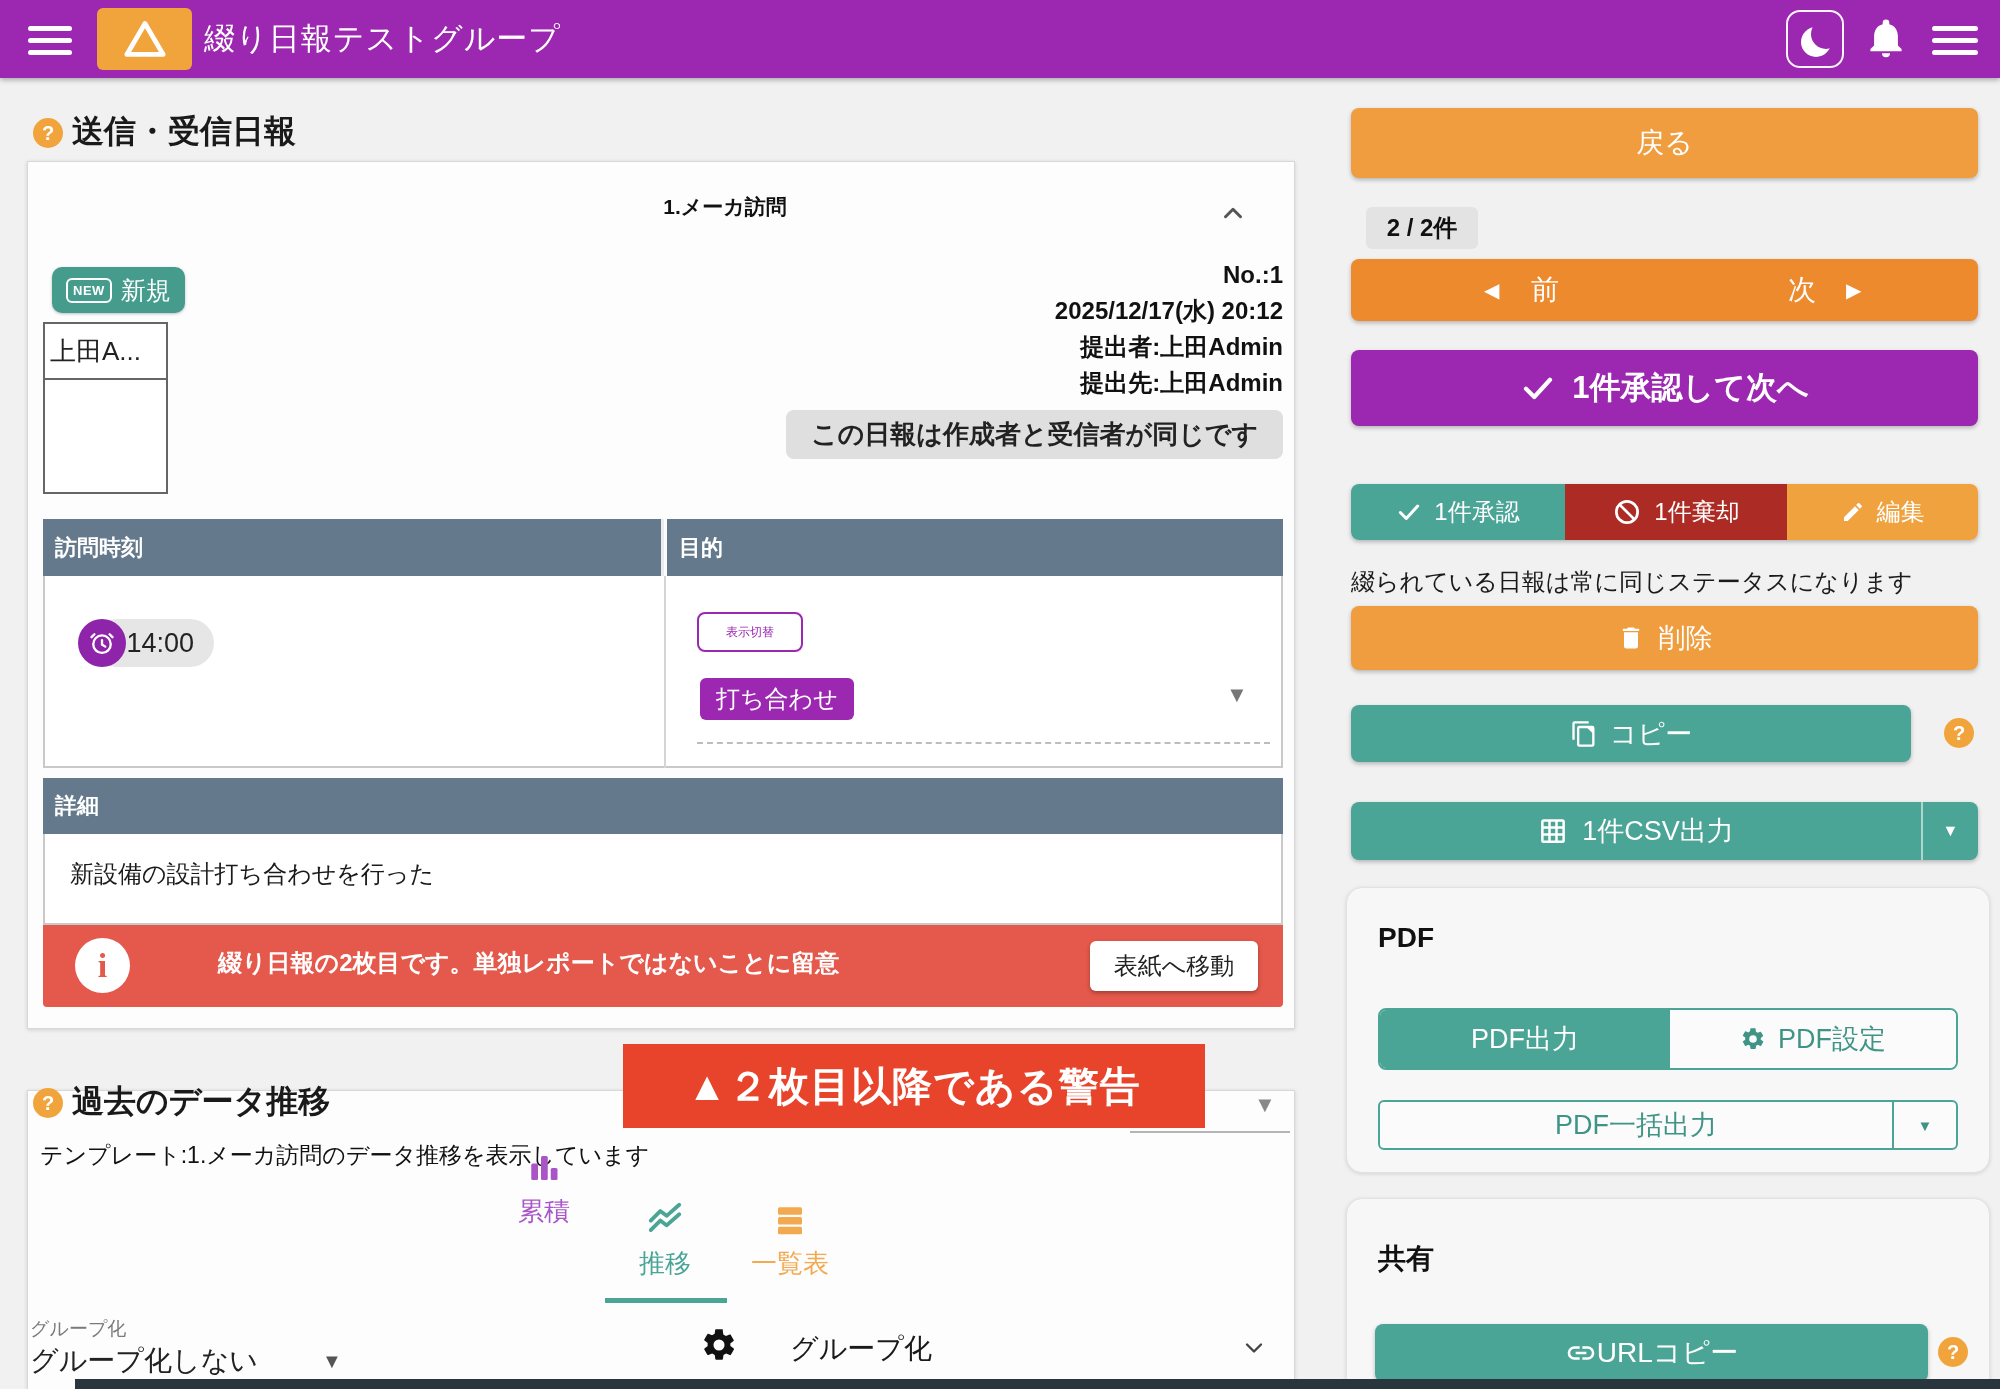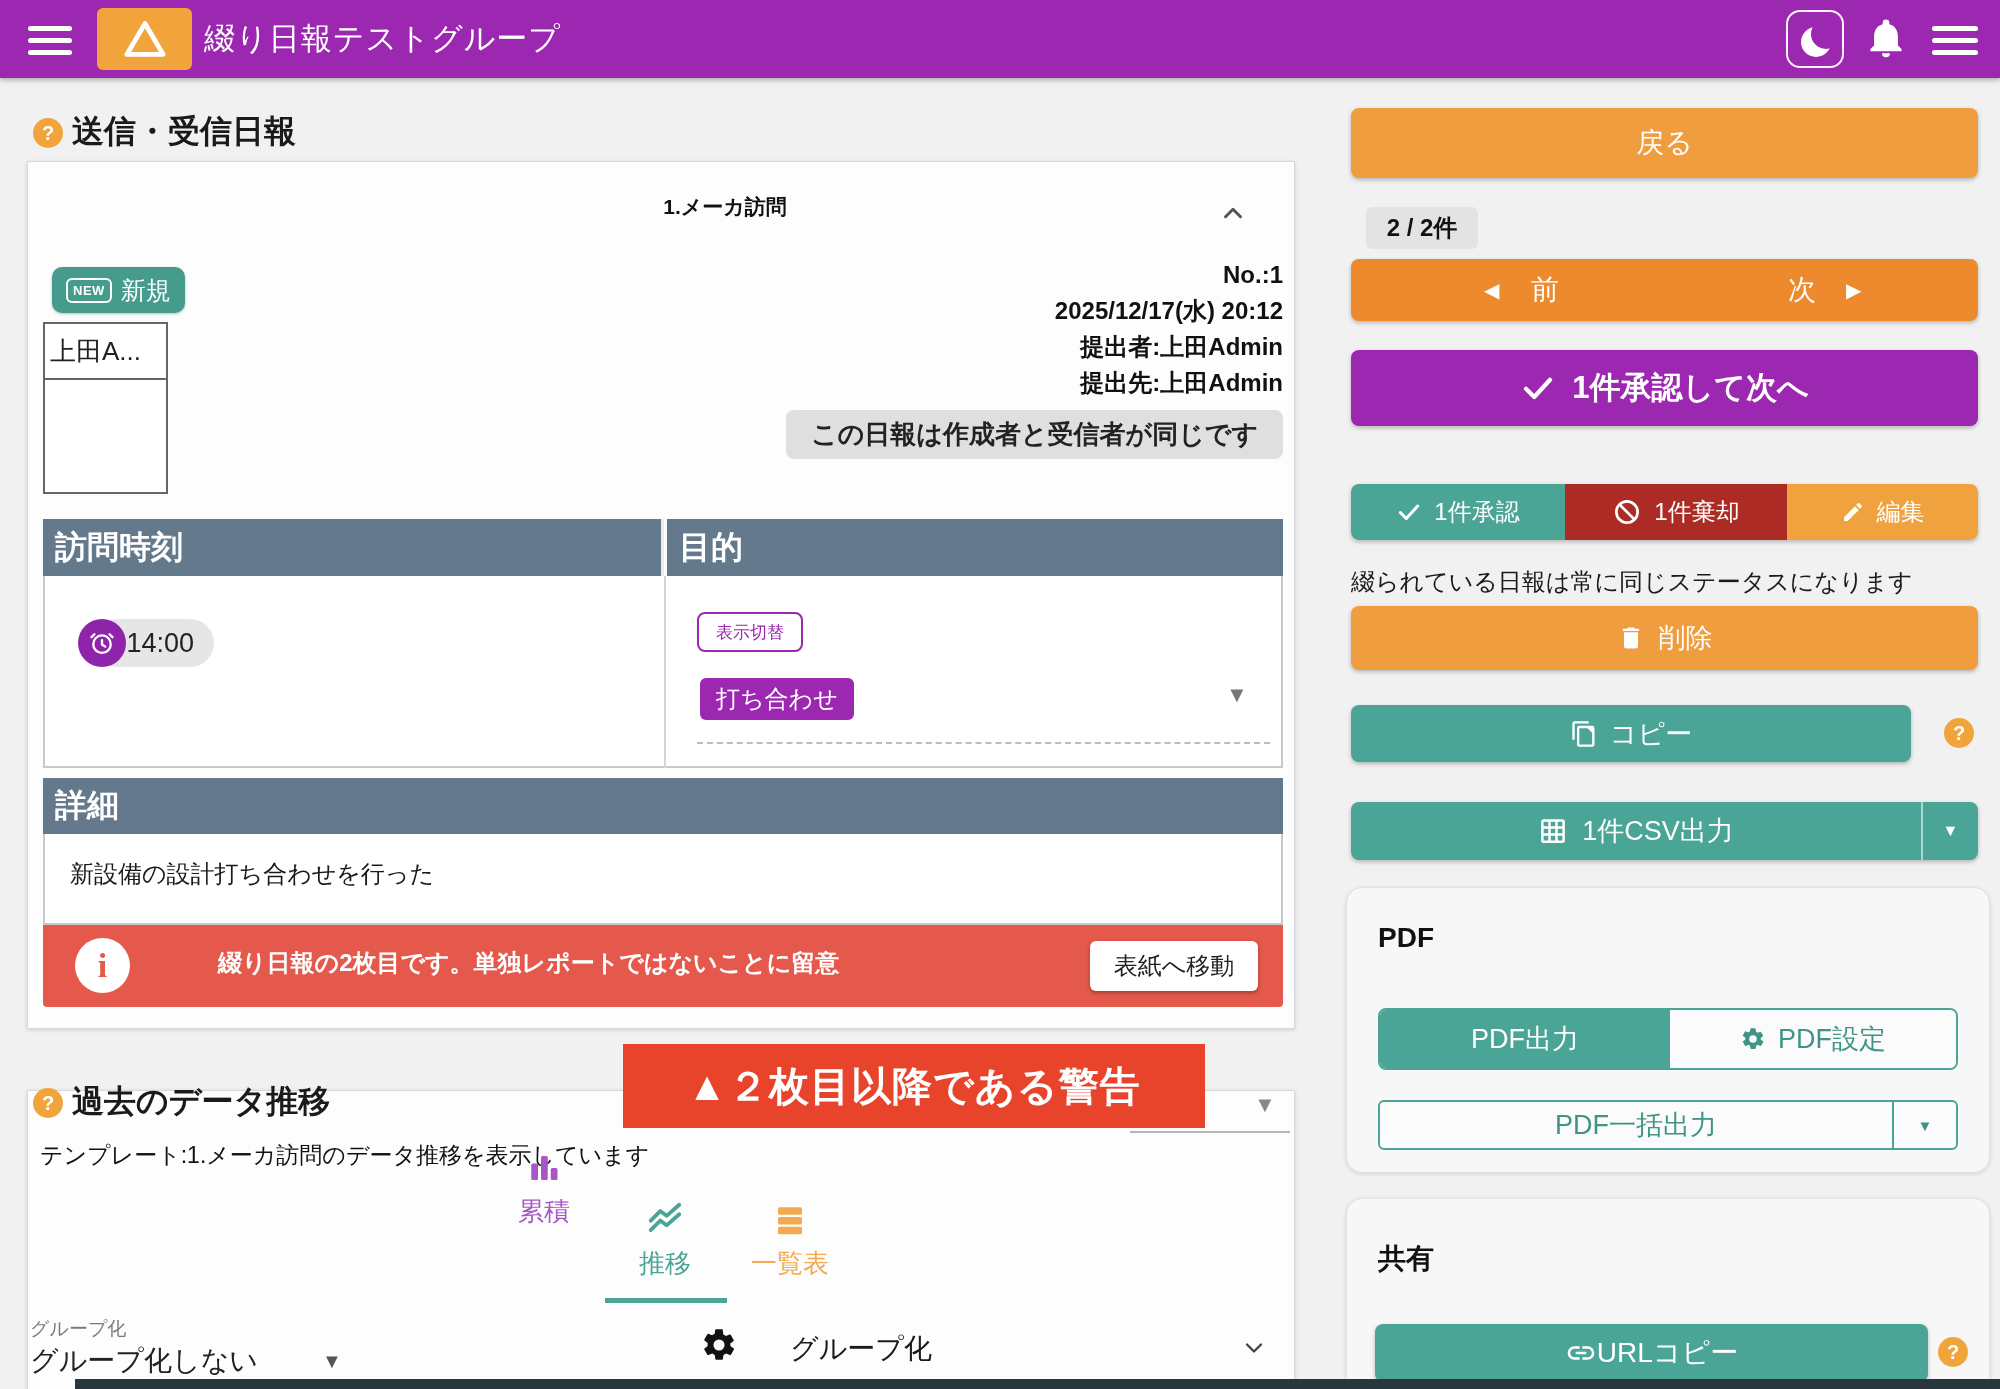--- a/index.html
+++ b/index.html
@@ -32,29 +32,29 @@
   .report-title{left:27px;top:193px;width:1396px;text-align:center;font-size:21px;font-weight:bold;color:#111;}
   .collapse{left:1218px;top:198px;cursor:pointer;}
   .new-badge{left:52px;top:267px;height:46px;background:#459C8D;border-radius:10px;padding:0 14px;gap:9px;box-shadow:0 1px 3px rgba(0,0,0,.25);cursor:pointer;}
   .new-ico{border:2px solid #fff;border-radius:6px;color:#fff;font-size:13px;font-weight:bold;padding:3px 5px;letter-spacing:.5px;}
   .new-lab{color:#fff;font-size:25px;}
   .sign-box{left:43px;top:322px;width:125px;height:172px;border:2px solid #666;background:#fff;box-sizing:border-box;}
   .sign-cell{height:54px;border-bottom:2px solid #666;font-size:26px;color:#222;display:flex;align-items:center;padding:0 5px;}
   .meta{right:717px;top:257px;text-align:right;font-size:24px;font-weight:bold;color:#111;line-height:36px;white-space:nowrap;}
   .same-note{right:717px;top:410px;background:#DFDFDF;border-radius:8px;padding:7px 25px;font-size:26px;font-weight:bold;color:#222;}
 
-  .tbl-head{background:#64798C;color:#fff;font-size:32px;font-weight:bold;box-sizing:border-box;display:flex;align-items:center;padding-left:12px;}
+  .tbl-head{background:#64798C;color:#fff;font-size:22px;font-weight:bold;box-sizing:border-box;display:flex;align-items:center;padding-left:12px;}
   .th1{left:43px;top:519px;width:621px;height:57px;border-right:3px solid #EDEDED;}
   .th2{left:667px;top:519px;width:616px;height:57px;}
   .tbl-body{left:43px;top:576px;width:1240px;height:192px;background:#fff;border:2px solid #C9C9C9;border-top:none;box-sizing:border-box;}
   .tbl-vline{left:664px;top:576px;width:2px;height:192px;background:#D5D5D5;}
   .time-wrap{left:78px;top:619px;width:140px;height:48px;}
   .time-pill{position:absolute;left:16px;top:0;width:120px;height:48px;background:#E6E6E6;border-radius:24px;font-size:27px;color:#222;display:flex;align-items:center;justify-content:flex-end;padding-right:20px;box-sizing:border-box;}
   .clock-circle{position:absolute;left:0;top:0;width:48px;height:48px;border-radius:50%;background:#8E24AA;}
-  .toggle-btn{left:697px;top:612px;width:106px;height:40px;background:#fff;border:2px solid #9C27B0;border-radius:8px;color:#9C27B0;font-size:17px;box-sizing:border-box;cursor:pointer;}
+  .toggle-btn{left:697px;top:612px;width:106px;height:40px;background:#fff;border:2px solid #9C27B0;border-radius:8px;color:#9C27B0;font-size:12px;box-sizing:border-box;cursor:pointer;}
   .purpose-badge{left:700px;top:678px;height:42px;background:#9C27B0;border-radius:6px;color:#fff;font-size:24px;padding:0 16px;cursor:pointer;}
   .purpose-caret{left:1226px;top:682px;font-size:22px;cursor:pointer;}
   .dashed{left:697px;top:742px;width:573px;border-top:2px dashed #BDBDBD;}
   .detail-head{left:43px;top:778px;width:1240px;height:56px;}
   .detail-body{left:43px;top:834px;width:1240px;height:91px;background:#fff;border:2px solid #C9C9C9;border-top:none;box-sizing:border-box;}
   .detail-text{left:70px;top:858px;font-size:24px;color:#1a1a1a;}
 
   .banner{left:43px;top:925px;width:1240px;height:82px;background:#E4594B;border-radius:0 0 4px 4px;}
   .info-circle{left:75px;top:938px;width:55px;height:55px;border-radius:50%;background:#fff;color:#E4594B;font-size:34px;font-weight:bold;font-family:"Liberation Serif","DejaVu Serif",serif;}
   .banner-text{left:218px;top:947px;color:#fff;font-size:24px;font-weight:bold;}

